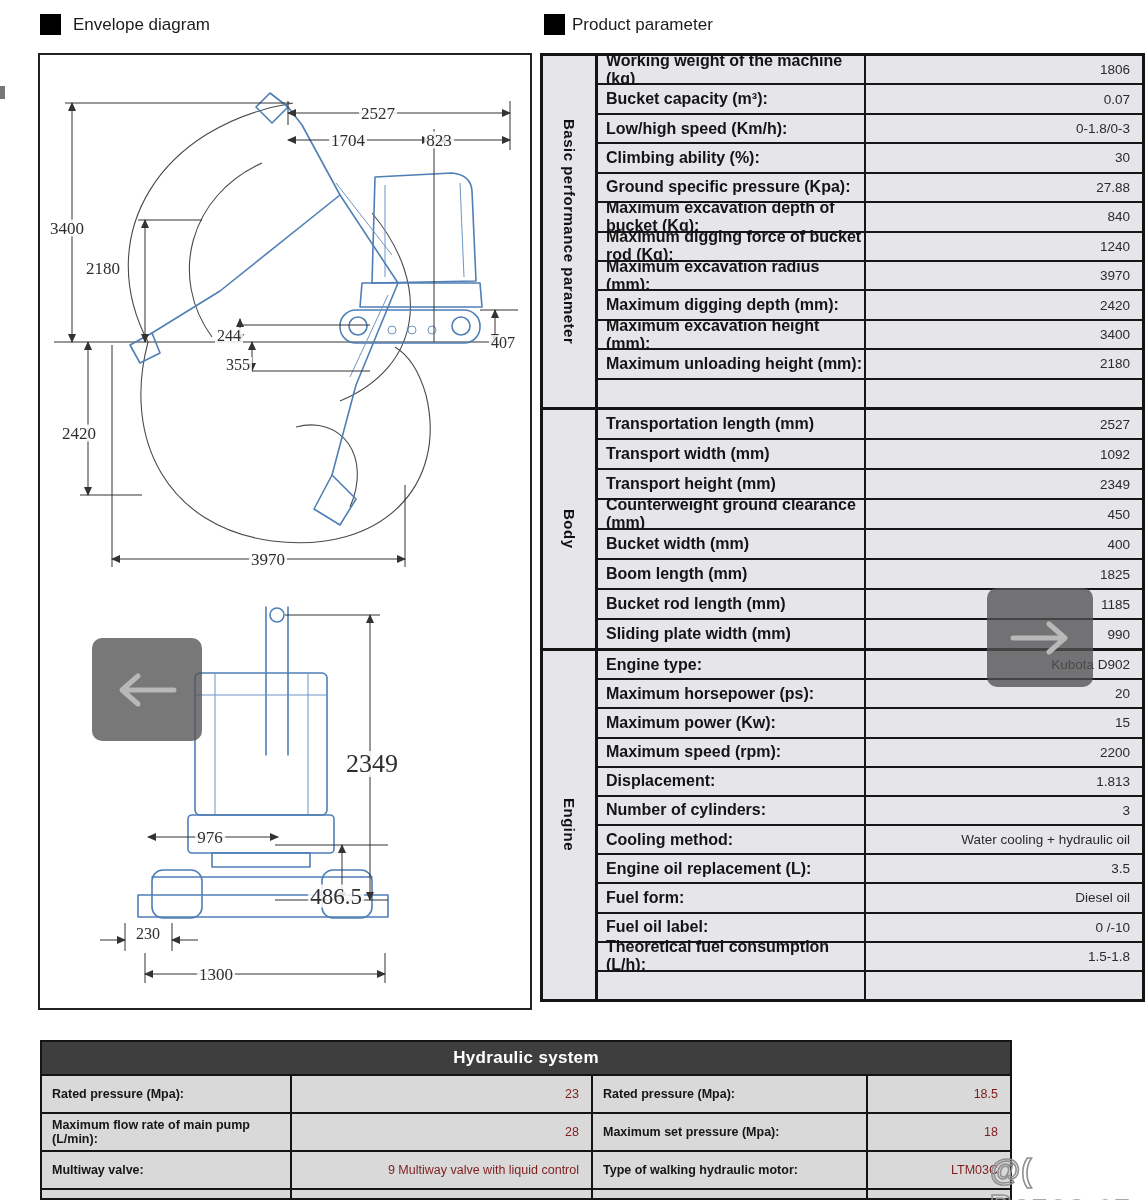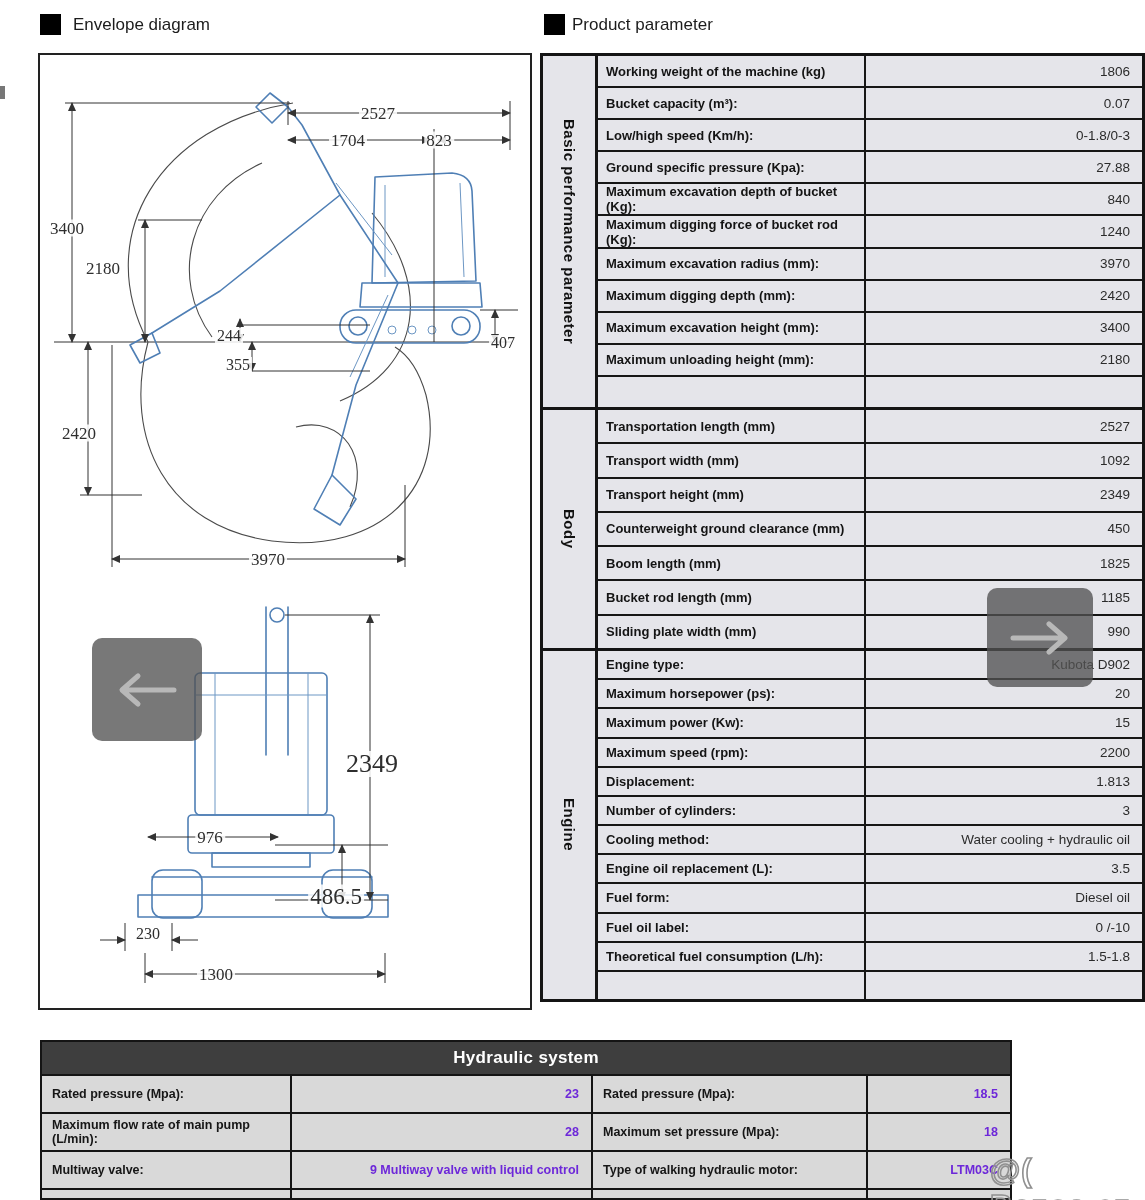--- a/index.html
+++ b/index.html
@@ -23,33 +23,33 @@
     border:3px solid #141414;box-sizing:border-box;display:flex;flex-direction:column;}
   .sec{display:flex;}
   .sec + .sec{border-top:3px solid #141414;}
   .sec-label{width:52px;flex:0 0 52px;border-right:3px solid #141414;background:#e5e5ea;
     display:flex;align-items:center;justify-content:center;
     writing-mode:vertical-rl;font-weight:bold;font-size:15px;color:#111;letter-spacing:.5px;}
   .sec-rows{flex:1;display:flex;flex-direction:column;min-width:0;}
   .prow{flex:1;display:flex;min-height:0;}
   .prow + .prow{border-top:2px solid #161616;}
   .pl{flex:0 0 268px;border-right:2px solid #161616;background:#e5e5ea;display:flex;align-items:center;
-    padding-left:8px;font-weight:bold;font-size:13px;color:#141414;box-sizing:border-box;}
+    padding-left:8px;font-weight:bold;font-size:16px;color:#141414;box-sizing:border-box;}
   .pv{flex:1;background:#e5e5ea;display:flex;align-items:center;justify-content:flex-end;
     padding-right:12px;font-size:13.5px;color:#2b2b2b;box-sizing:border-box;white-space:nowrap;}
 
   
   .hydraulic{position:absolute;left:40px;top:1040px;width:972px;height:160px;
     border:2px solid #141414;box-sizing:border-box;overflow:hidden;background:#d9d9d9;}
   .hyd-header{height:32px;background:#3e3e3e;color:#fff;font-weight:bold;font-size:17px;
     display:flex;align-items:center;justify-content:center;letter-spacing:.3px;}
   .hrow{display:grid;grid-template-columns:250px 301px 275px 1fr;height:36px;border-top:2px solid #141414;}
   .hrow > div{background:#d9d9d9;display:flex;align-items:center;box-sizing:border-box;font-size:12.5px;}
   .hcell-l{padding-left:10px;font-weight:bold;color:#161616;border-right:2px solid #141414;}
-  .hcell-v{justify-content:flex-end;padding-right:12px;font-weight:bold;color:#6d28d9;}
+  .hcell-v{justify-content:flex-end;padding-right:12px;font-weight:normal;color:#7f1d1d;}
   .hcell-v.mid{border-right:2px solid #141414;}
 
   
   .navbtn{position:absolute;background:rgba(82,82,82,.78);border-radius:10px;
     display:flex;align-items:center;justify-content:center;cursor:pointer;}
   .navbtn-left{left:52px;top:583px;width:110px;height:103px;}
   .navbtn-right{left:987px;top:588px;width:106px;height:99px;}
 
   
   .watermark{position:absolute;left:990px;top:1153px;font-weight:bold;font-size:31px;
@@ -204,20 +204,24 @@
           </div>
           <div class="prow">
             <div class="pl">Bucket capacity (m³):</div>
             <div class="pv">0.07</div>
           </div>
           <div class="prow">
             <div class="pl">Low/high speed (Km/h):</div>
             <div class="pv">0-1.8/0-3</div>
           </div>
           <div class="prow">
+            <div class="pl">Climbing ability (%):</div>
+            <div class="pv">30</div>
+          </div>
+          <div class="prow">
             <div class="pl">Ground specific pressure (Kpa):</div>
             <div class="pv">27.88</div>
           </div>
           <div class="prow">
             <div class="pl">Maximum excavation depth of bucket (Kg):</div>
             <div class="pv">840</div>
           </div>
           <div class="prow">
             <div class="pl">Maximum digging force of bucket rod (Kg):</div>
             <div class="pv">1240</div>
@@ -256,20 +260,24 @@
             <div class="pl">Transport width (mm)</div>
             <div class="pv">1092</div>
           </div>
           <div class="prow">
             <div class="pl">Transport height (mm)</div>
             <div class="pv">2349</div>
           </div>
           <div class="prow">
             <div class="pl">Counterweight ground clearance (mm)</div>
             <div class="pv">450</div>
+          </div>
+          <div class="prow">
+            <div class="pl">Bucket width (mm)</div>
+            <div class="pv">400</div>
           </div>
           <div class="prow">
             <div class="pl">Boom length (mm)</div>
             <div class="pv">1825</div>
           </div>
           <div class="prow">
             <div class="pl">Bucket rod length (mm)</div>
             <div class="pv">1185</div>
           </div>
           <div class="prow">

